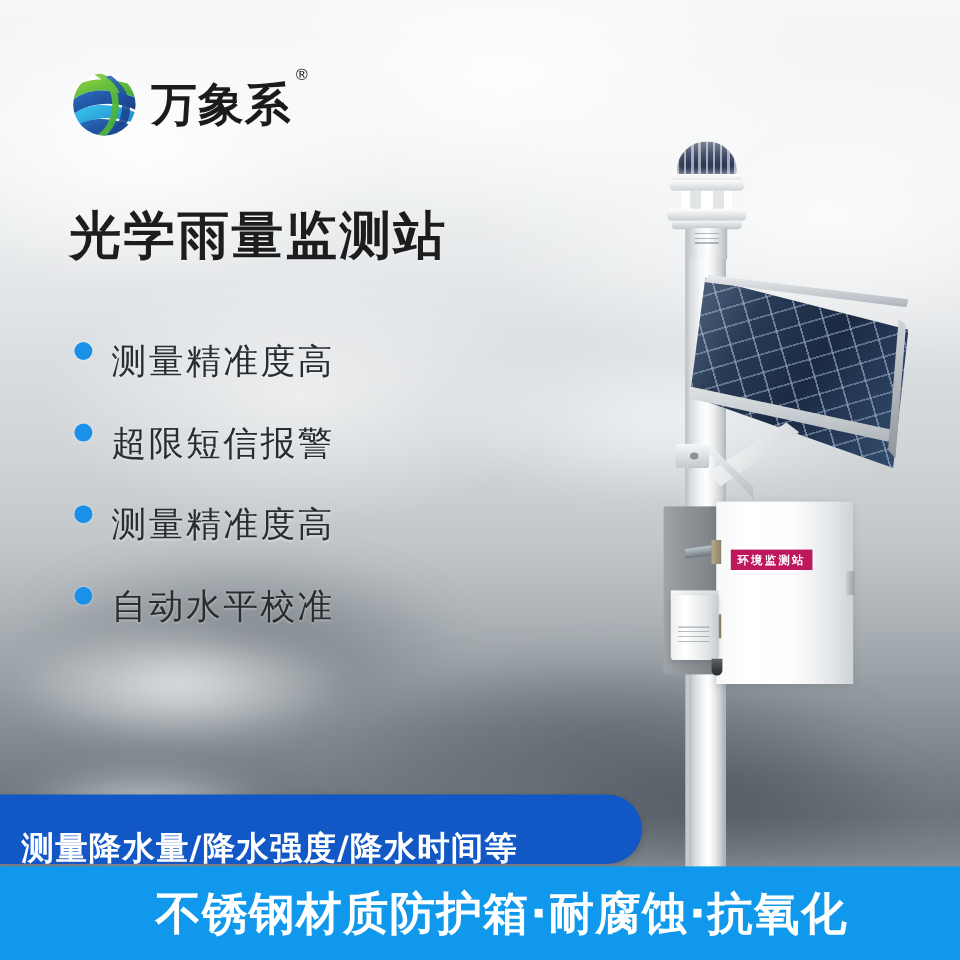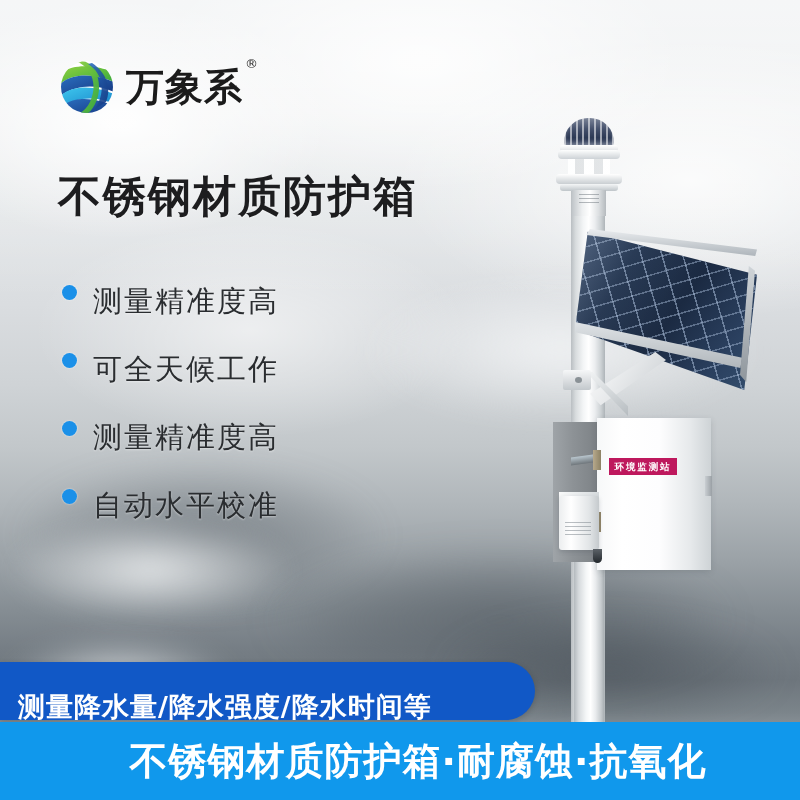--- a/index.html
+++ b/index.html
@@ -505,30 +505,30 @@
           <path d="M30 6 C 46 16, 48 36, 36 52 L 48 44 C 54 30, 48 14, 34 5 Z" fill="url(#gBlueDark)" opacity="0.9"></path>
         </g>
       </svg>
     </div>
     <div class="logo-text">
       <span>万象系</span>
       <span class="logo-reg">®</span>
     </div>
   </div>
 
-  <div class="title">不锈钢材质防护箱</div>
+  <div class="title">光学雨量监测站</div>
 
   <div class="features">
     <div class="feature-row">
       <div class="bullet-dot"></div>
       <div class="feature-label">测量精准度高</div>
     </div>
     <div class="feature-row">
       <div class="bullet-dot"></div>
-      <div class="feature-label">可全天候工作</div>
+      <div class="feature-label">超限短信报警</div>
     </div>
     <div class="feature-row">
       <div class="bullet-dot"></div>
       <div class="feature-label">测量精准度高</div>
     </div>
     <div class="feature-row">
       <div class="bullet-dot"></div>
       <div class="feature-label">自动水平校准</div>
     </div>
   </div>

